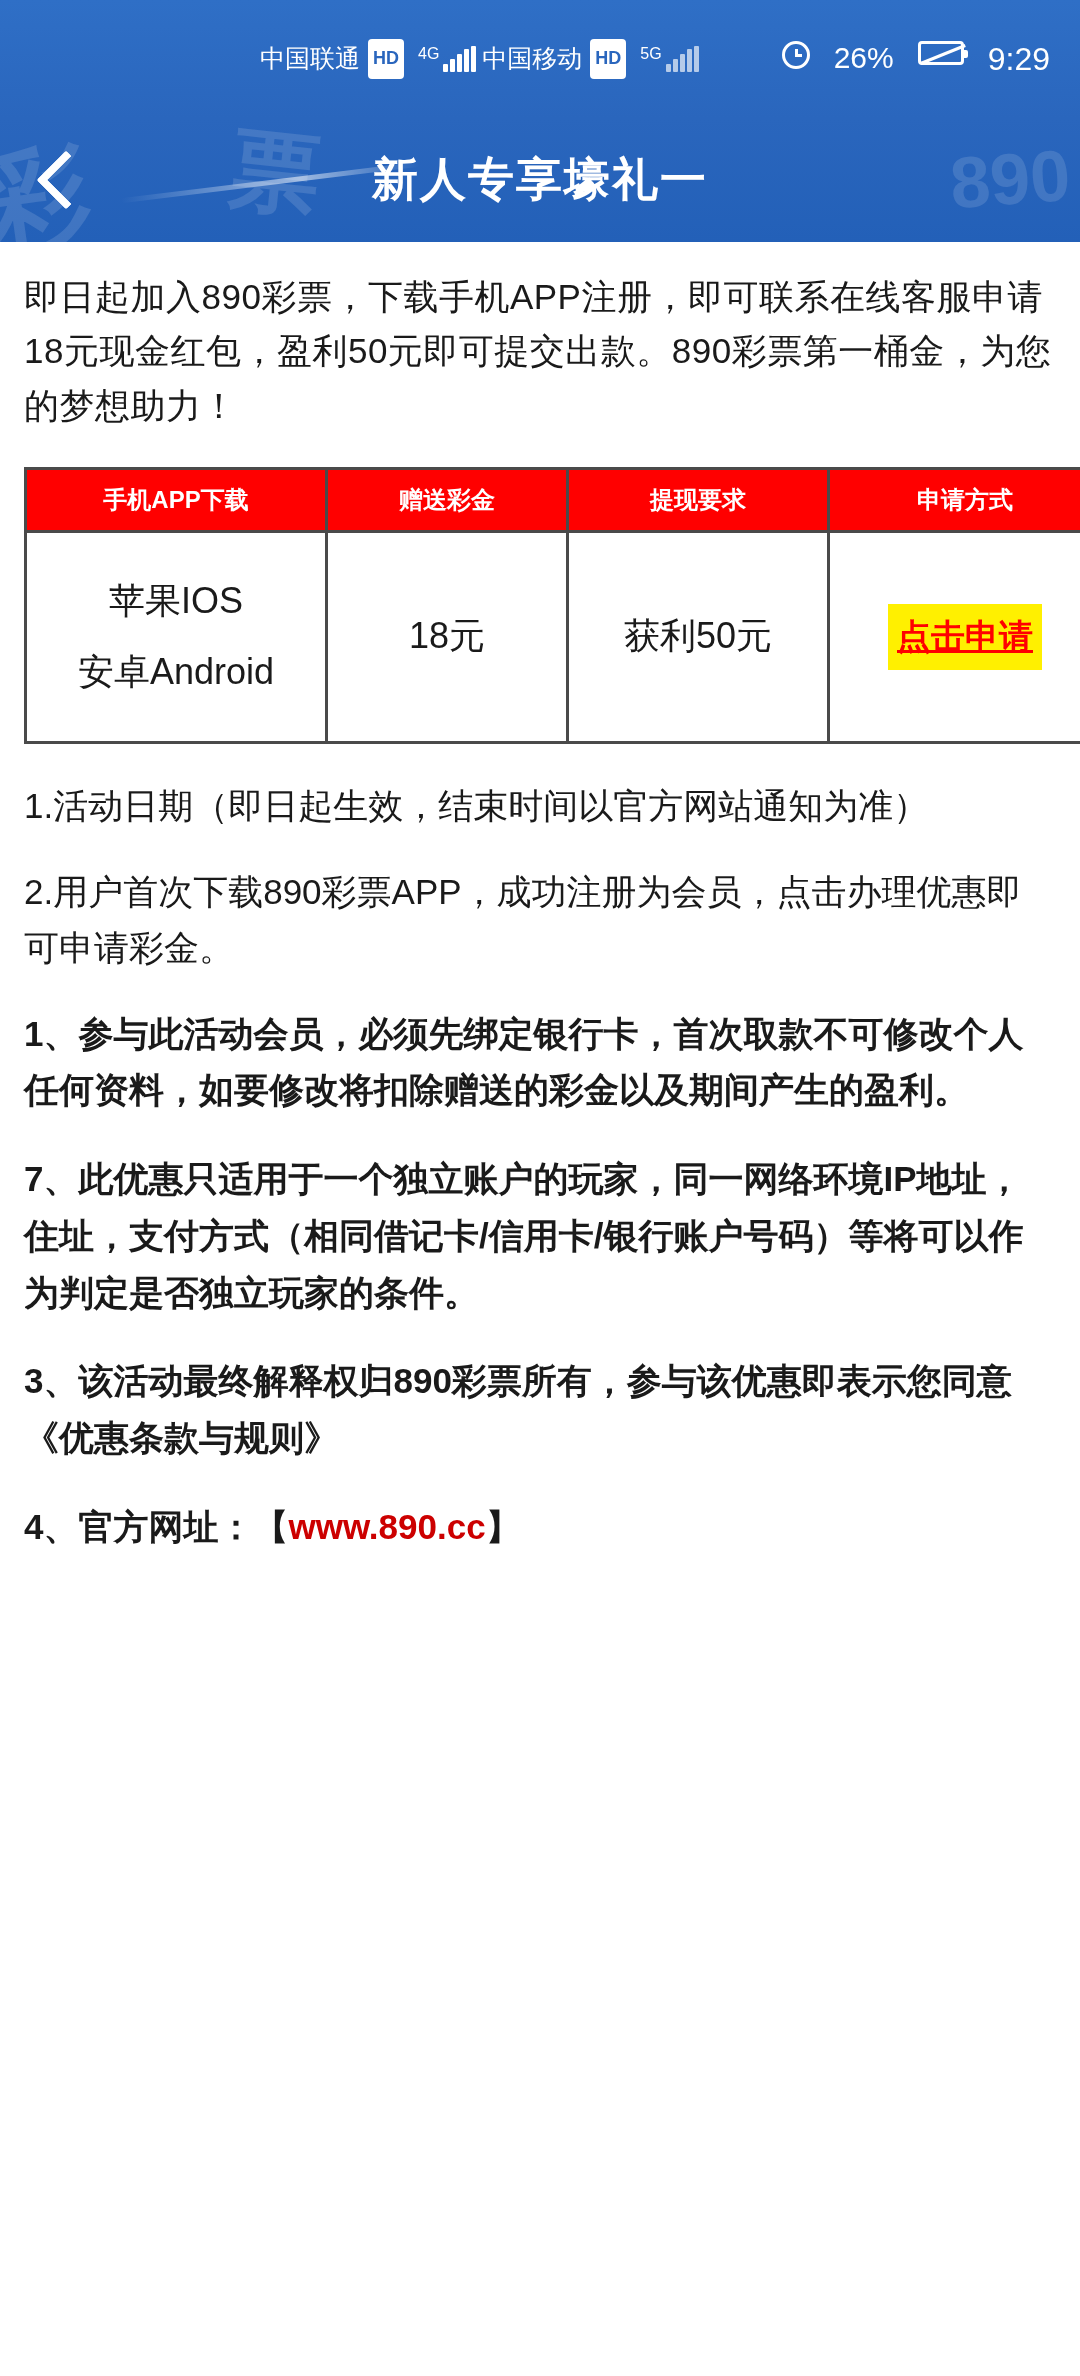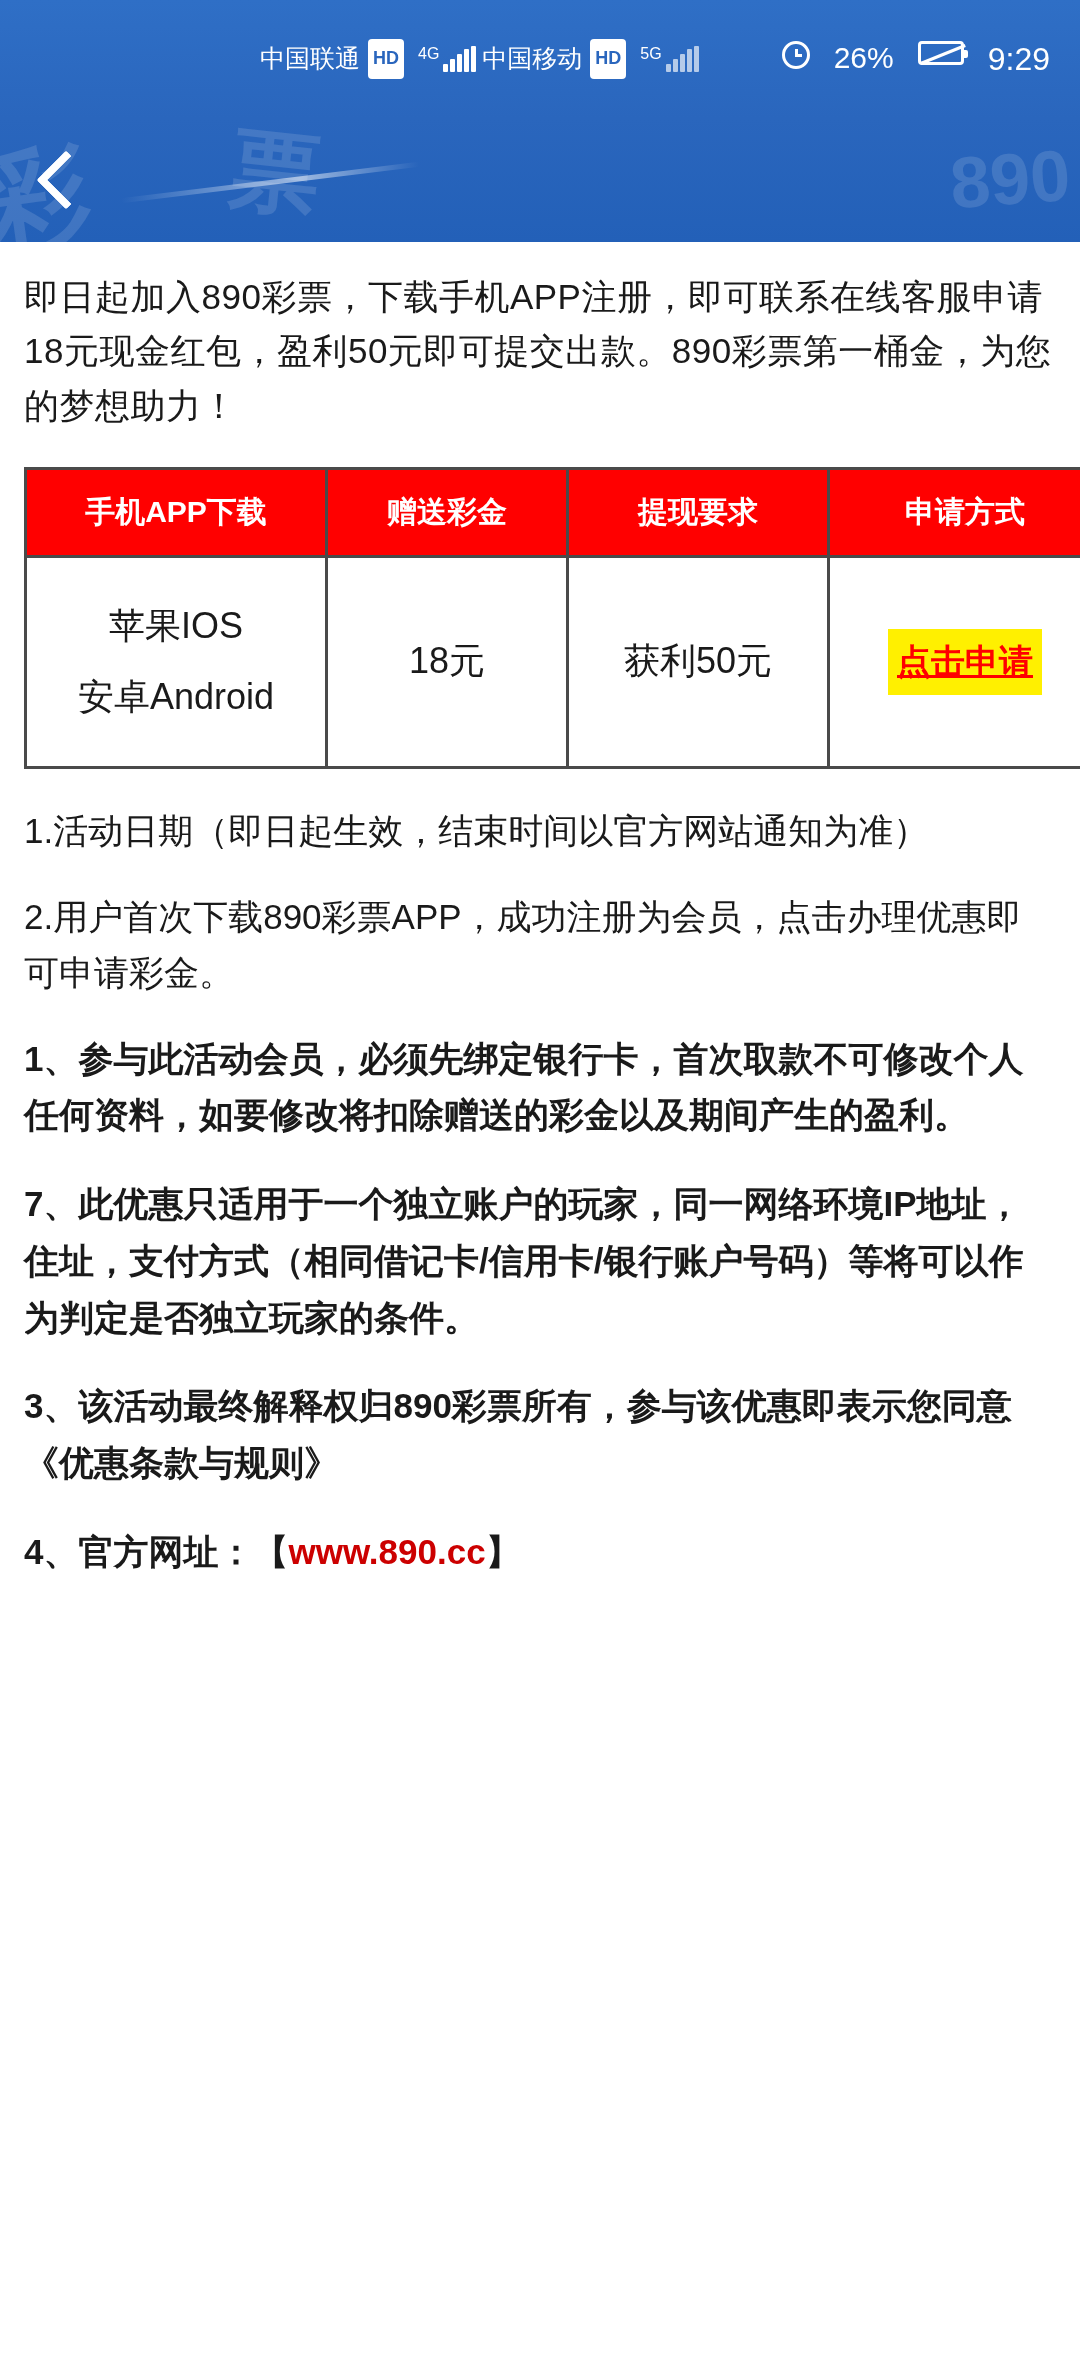--- a/index.html
+++ b/index.html
@@ -199,23 +199,23 @@
   table.promo {
     width: 1032px;
     border-collapse: collapse;
     table-layout: fixed;
     margin: 0 0 34px 0;
     border: 3px solid #4a4a4a;
   }
   table.promo th {
     background: #ff0000;
     color: #ffffff;
-    font-size: 30px;
-    font-weight: bold;
-    padding: 22px 4px;
+    font-size: 24px;
+    font-weight: bold;
+    padding: 14px 4px;
     border: 3px solid #4a4a4a;
     text-align: center;
     white-space: nowrap;
   }
   table.promo td {
     border: 3px solid #4a4a4a;
     text-align: center;
     font-size: 36px;
     color: #1a1a1a;
     padding: 22px 6px;
@@ -304,20 +304,21 @@
 
 <div class="titlebar">
   <span class="deco deco-left">彩</span>
   <span class="deco deco-mid">票</span>
   <span class="deco deco-right">890</span>
   <span class="deco-streak"></span>
 
   <div class="back-btn">
     <span class="back-arrow"></span>
   </div>
+  <div class="title-text">新人专享壕礼一</div>
 </div>
 
 <div class="content">
 
   <p class="intro">即日起加入890彩票，下载手机APP注册，即可联系在线客服申请18元现金红包，盈利50元即可提交出款。890彩票第一桶金，为您的梦想助力！</p>
 
   <table class="promo">
     <thead>
       <tr>
         <th style="width:290px">手机APP下载</th>

